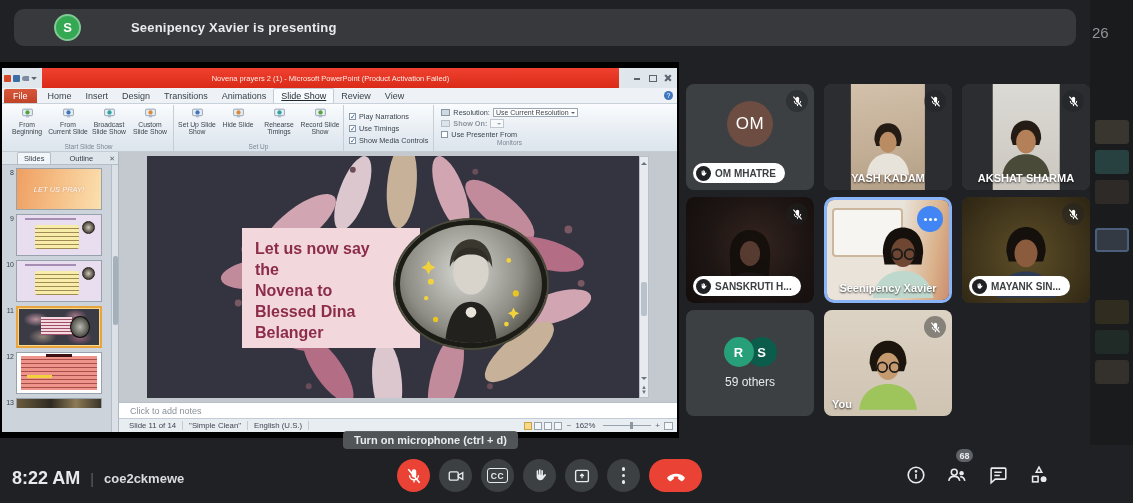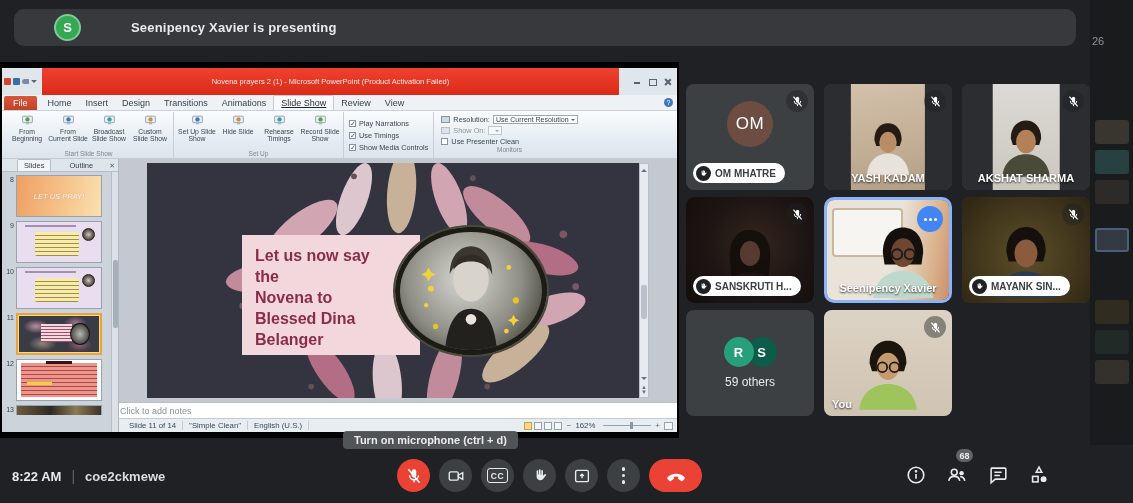--- a/index.html
+++ b/index.html
@@ -12,21 +12,21 @@
     background:#37393c; border-radius:10px; display:flex; align-items:center; }
   .banner .avatar { width:27px; height:27px; border-radius:50%; background:#34a853;
     border:2px solid #81c995; color:#fff; font-size:13px; font-weight:bold;
     display:flex; align-items:center; justify-content:center; margin-left:40px; }
   .banner .btxt { color:#e8eaed; font-size:13px; font-weight:bold; margin-left:50px; letter-spacing:.2px; }
 
   
   .share { position:absolute; left:0; top:62px; width:679px; height:376px; background:#000; }
   .pptwin { position:absolute; left:2px; top:6px; width:675px; height:364px; background:#e7edf3;
     display:flex; flex-direction:column; font-family:"Liberation Sans",sans-serif; }
-  .titlebar { height:27px; display:flex; align-items:stretch; }
+  .titlebar { height:20px; display:flex; align-items:stretch; }
   .qat { width:40px; background:#dfe6ec; display:flex; align-items:center; gap:2px; padding-left:2px; }
   .qat i { display:block; width:7px; height:7px; border-radius:1px; }
   .qat .ppticon { background:#d24726; }
   .qat .saveicon { background:#3b6ea5; }
   .qat .undoicon { background:#7d8aa0; border-radius:4px 0 0 4px; height:5px; }
   .qat .caret { width:0; height:0; border:3px solid transparent; border-top-color:#5a6570; margin-top:3px; }
   .tred { flex:1; background:linear-gradient(#f04130,#d92b18); display:flex; align-items:center; justify-content:center; }
   .tred .ttl { color:#ffe9e4; font-size:7.5px; white-space:nowrap; overflow:hidden; text-overflow:ellipsis; max-width:420px; }
   .winbtns { width:58px; background:#dfe6ec; display:flex; align-items:center; justify-content:flex-end; gap:6px; padding-right:5px; }
   .wb { width:9px; height:8px; position:relative; }
@@ -110,21 +110,21 @@
     background:radial-gradient(circle at 45% 40%, #d9d9d4, #8d8d85 55%, #3a3a30 90%);
     border:5px solid #1c1c16; box-shadow:0 0 0 2px #4a4a3a; overflow:hidden; }
   .ovalwrap svg { width:100%; height:100%; }
   .vsb { position:absolute; right:28px; top:4px; bottom:4px; width:10px; background:#e7ebef; border:1px solid #b8c1c9; }
   .vsb .ar { position:absolute; left:1px; width:6px; height:6px; border:3px solid transparent; }
   .vsb .up { top:2px; border-bottom-color:#6a747e; border-top:none; }
   .vsb .dn { bottom:14px; border-top-color:#6a747e; border-bottom:none; }
   .vsb .vth { position:absolute; left:1px; top:52%; width:6px; height:34px; background:#b9c2cb; border-radius:2px; }
   .vsb .dbl { position:absolute; left:0; bottom:2px; width:8px; height:10px; font-size:6px; color:#6a747e; text-align:center; line-height:5px; }
 
-  .notes { height:16px; background:#fff; border-top:1px solid #b7bfc7; display:flex; align-items:center; padding-left:1px; }
+  .notes { height:16px; background:#fff; border-top:1px solid #b7bfc7; display:flex; align-items:center; padding-left:11px; }
   .notes span { font-size:9px; color:#8a929a; }
 
   .statusbar { height:14px; background:#e8edf2; border-top:1px solid #c3ccd4; display:flex; align-items:center; font-size:7.8px; color:#3f4750; padding:0 4px; }
   .stitem { padding:0 6px; border-right:1px solid #c3ccd4; white-space:nowrap; }
   .sspacer { flex:1; }
   .viewbtns { display:flex; gap:2px; margin-right:5px; }
   .vb { width:8px; height:8px; border:1px solid #98a3ad; background:#f4f7f9; }
   .vb.on { background:#f6d98a; border-color:#caa23f; }
   .zoomtxt { margin:0 4px; }
   .zslider { width:48px; height:1px; background:#97a2ac; position:relative; margin:0 4px; }
@@ -180,34 +180,34 @@
   .p-aksh .shirt { fill:#4a4a38; } .p-aksh .face { fill:#b3805a; }
   .p-sansk .hair{ fill:#120d0a; } .p-sansk .face { fill:#5f4034; } .p-sansk .shirt { fill:#1c1417; }
   .p-riddhi .shirt { fill:#e8c83c; } .p-riddhi .face { fill:#8a5c3d; } .p-riddhi .hair { fill:#1a140e; }
   .p-seeni .shirt { fill:#bfd8cd; } .p-seeni .face { fill:#6e4632; } .p-seeni .hair { fill:#15100c; }
   .p-mayank .shirt { fill:#2e3a52; } .p-mayank .face { fill:#8a5c3d; } .p-mayank .hair { fill:#15100c; }
   .p-you .shirt { fill:#9ec45c; } .p-you .face { fill:#c59a6e; } .p-you .hair { fill:#1c150e; }
   .glasses { fill:none; stroke:#1a1a1a; stroke-width:2.2; }
 
   
   .ghost { position:absolute; left:1090px; top:0; width:43px; height:503px; background:#1a1b1d; }
-  .ghost .frag { position:absolute; left:2px; top:35px; color:#8f959b; font-size:11px; }
+  .ghost .frag { position:absolute; left:2px; top:24px; color:#8f959b; font-size:15px; }
   .gt { position:absolute; left:5px; width:34px; height:24px; border-radius:3px; opacity:.33; }
   .gt1 { top:120px; background:#7a6a55; }
   .gt2 { top:150px; background:#3f8f86; }
   .gt3 { top:180px; background:#56493c; }
   .gt4 { top:228px; background:#4c5a6a; border:2px solid rgba(138,180,248,.8); opacity:.5; }
   .gt5 { top:300px; background:#5d4f28; }
   .gt6 { top:330px; background:#2e4a3a; }
   .gt7 { top:360px; background:#6a5a4a; }
 
   
   .bottombar { position:absolute; left:0; top:445px; width:1133px; height:58px; background:#202124; }
   .meta { position:absolute; left:12px; top:23px; display:flex; align-items:center; gap:10px; }
-  .meta .time { color:#e8eaed; font-size:13px; font-weight:bold; }
+  .meta .time { color:#e8eaed; font-size:18px; font-weight:bold; }
   .meta .sep { color:#5f6368; font-size:14px; }
   .meta .code { color:#dadce0; font-size:13px; font-weight:bold; }
   .tooltip { position:absolute; left:343px; top:-14px; background:rgba(85,88,92,.95); color:#e8eaed;
     font-size:11px; font-weight:bold; padding:3px 11px; border-radius:4px; white-space:nowrap; }
   .callbar { position:absolute; left:397px; top:14px; display:flex; align-items:center; gap:9px; }
   .cbtn { width:33px; height:33px; border-radius:50%; background:#3c4043; display:flex; align-items:center; justify-content:center; }
   .cbtn.red { background:#ea4335; }
   .cbtn svg { width:18px; height:18px; }
   .endcall { width:53px; height:33px; border-radius:17px; background:#ea4335; display:flex; align-items:center; justify-content:center; }
   .endcall svg { width:22px; height:22px; }
@@ -355,28 +355,28 @@
           </div>
         </div>
 
         <div class="rgroup" style="border-right:none;">
           <div class="moncol">
             <div class="monrow">
               <i class="monico"></i>
               <span class="monlab">Resolution:</span>
               <span class="monval">Use Current Resolution</span>
             </div>
-            <div class="monrow" style="opacity:.55;">
+            <div class="monrow" style="opacity:.55;font-weight:bold;">
               <i class="monico"></i>
               <span class="monlab">Show On:</span>
               <span class="monval">&nbsp;</span>
             </div>
             <div class="chkrow">
               <span class="chk" style="color:transparent;">✓</span>
-              <span class="clab">Use Presenter Clean</span>
+              <span class="clab">Use Presenter From</span>
             </div>
           </div>
           <div class="glabel">Monitors</div>
         </div>
       </div>
 
       <div class="body">
         <div class="panel">
           <div class="ptabs">
             <span class="ptab active">Slides</span>

